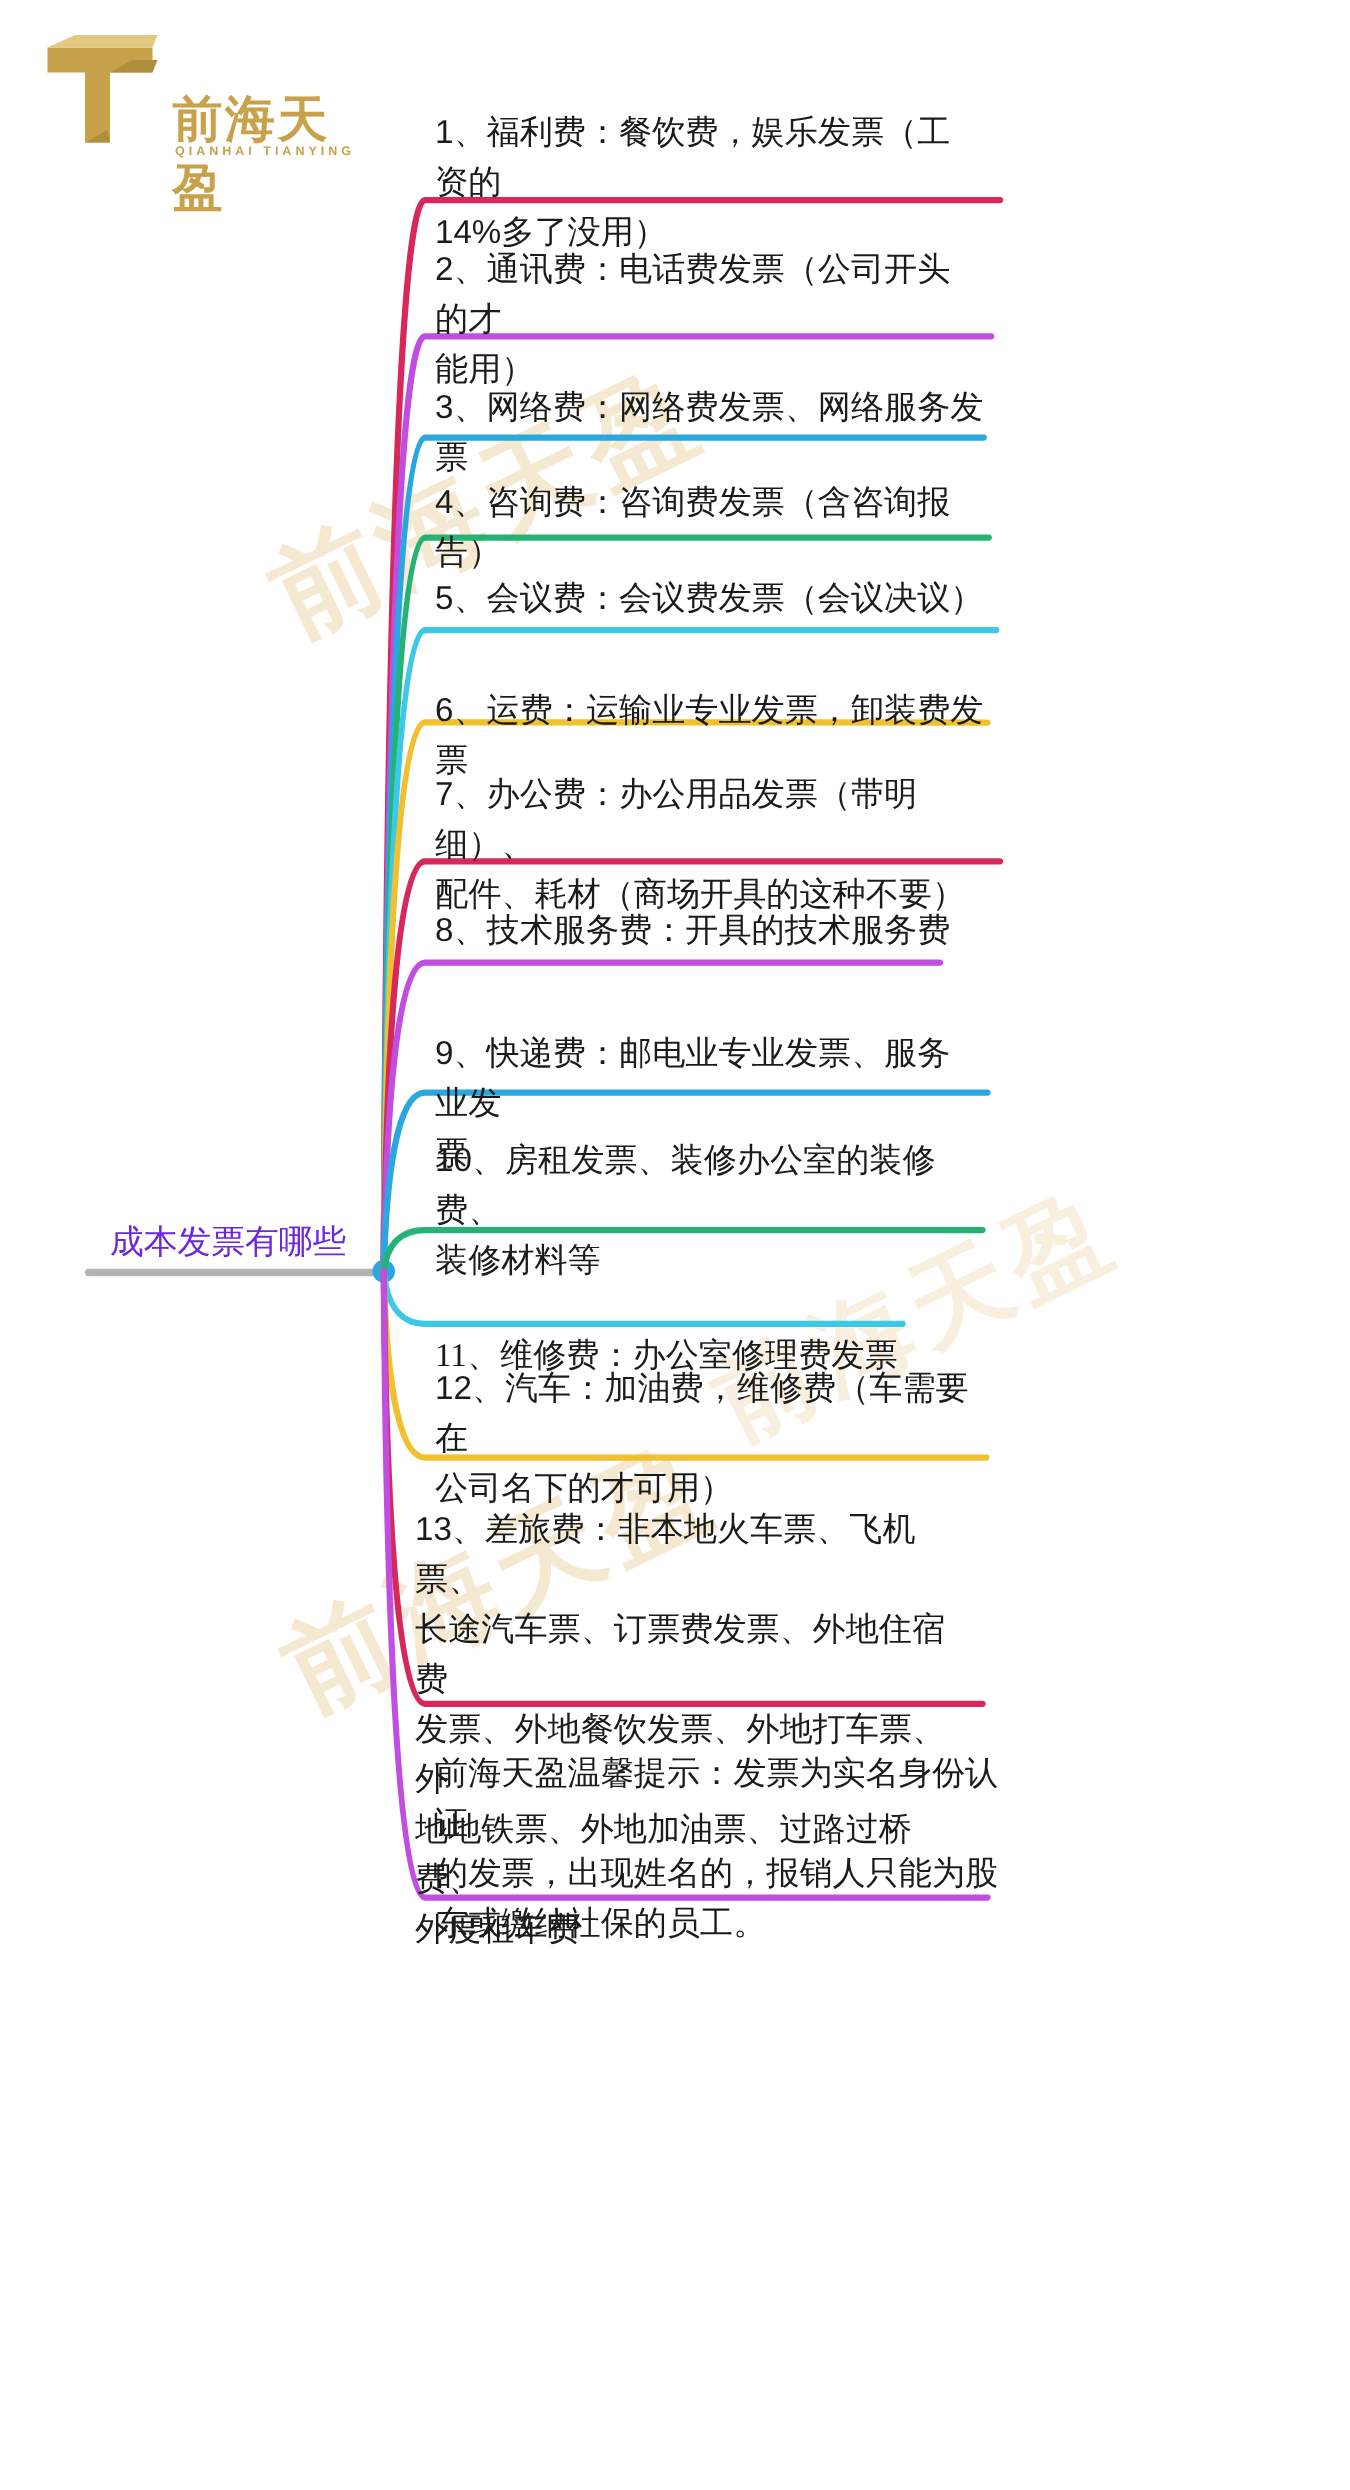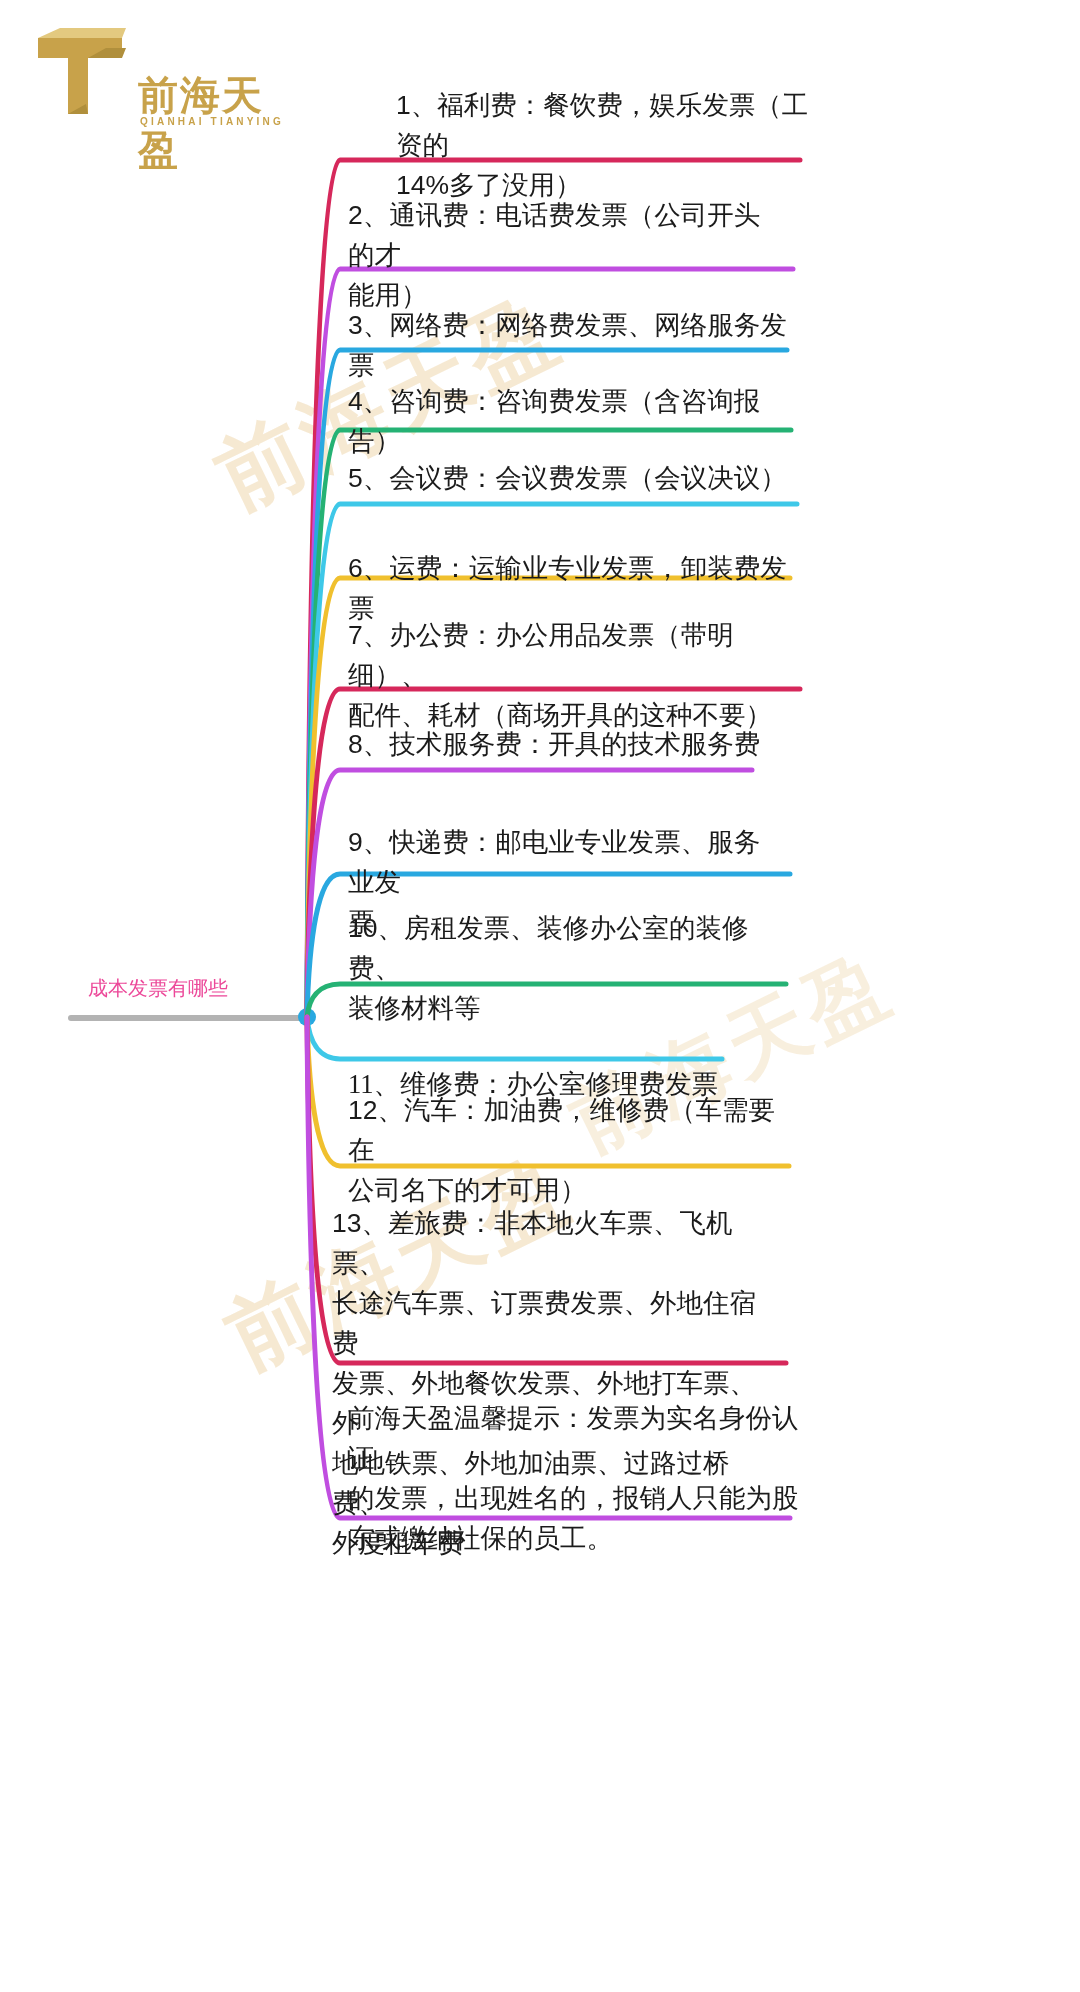--- a/index.html
+++ b/index.html
@@ -38,21 +38,21 @@
   }
   .logo-sub{
     position:absolute;left:110px;top:92px;
     font-size:10px;font-weight:700;color:#c8a24a;letter-spacing:3.2px;
   }
 
   
   .root-label{
     position:absolute;
     left:88px;top:975px;
-    font-size:20px;color:#ec4899;white-space:nowrap;
+    font-size:27px;color:#6d28d9;white-space:nowrap;
   }
   .root-line{
     position:absolute;left:68px;top:1015px;width:238px;height:6px;
     background:#b3b3b3;border-radius:3px;
   }
   .root-dot{
     position:absolute;left:298px;top:1008px;width:18px;height:18px;
     border-radius:50%;background:#29a8e0;
   }
 
@@ -101,21 +101,21 @@
     <path d="M 307 1017 C 309 881.15, 318 770, 340 770 L 752 770" fill="none" stroke="#c04ee0" stroke-width="5" stroke-linecap="round"></path>
     <path d="M 307 1017 C 309 938.35, 318 874, 340 874 L 790 874" fill="none" stroke="#29a8e0" stroke-width="5" stroke-linecap="round"></path>
     <path d="M 307 1017 C 309 998.85, 318 984, 340 984 L 786 984" fill="none" stroke="#25b274" stroke-width="5" stroke-linecap="round"></path>
     <path d="M 307 1017 C 309 1040.1, 318 1059, 340 1059 L 722 1059" fill="none" stroke="#3ec8e8" stroke-width="5" stroke-linecap="round"></path>
     <path d="M 307 1017 C 309 1098.95, 318 1166, 340 1166 L 789 1166" fill="none" stroke="#f0c02e" stroke-width="5" stroke-linecap="round"></path>
     <path d="M 307 1017 C 309 1207.3, 318 1363, 340 1363 L 786 1363" fill="none" stroke="#d6285b" stroke-width="5" stroke-linecap="round"></path>
     <path d="M 307 1017 C 309 1292.55, 318 1518, 340 1518 L 790 1518" fill="none" stroke="#c04ee0" stroke-width="5" stroke-linecap="round"></path>
   </svg>
 
 <div id="topics">
-    <div class="topic" style="left: 348px; top: 85px; width: 430px; margin-left: 48px;">1、福利费：餐饮费，娱乐发票（工资的
+    <div class="topic" style="left: 348px; top: 85px; width: 430px;">1、福利费：餐饮费，娱乐发票（工资的
 14%多了没用）</div>
     <div class="topic" style="left: 348px; top: 195px; width: 430px;">2、通讯费：电话费发票（公司开头的才
 能用）</div>
     <div class="topic" style="left: 348px; top: 305px; width: 460px;">3、网络费：网络费发票、网络服务发票</div>
     <div class="topic" style="left: 348px; top: 381px; width: 460px;">4、咨询费：咨询费发票（含咨询报告）</div>
     <div class="topic" style="left: 348px; top: 458px; width: 440px;">5、会议费：会议费发票（会议决议）</div>
     <div class="topic" style="left: 348px; top: 548px; width: 460px;">6、运费：运输业专业发票，卸装费发票</div>
     <div class="topic" style="left: 348px; top: 615px; width: 450px;">7、办公费：办公用品发票（带明细）、
 配件、耗材（商场开具的这种不要）</div>
     <div class="topic" style="left: 348px; top: 724px; width: 430px;">8、技术服务费：开具的技术服务费</div>

